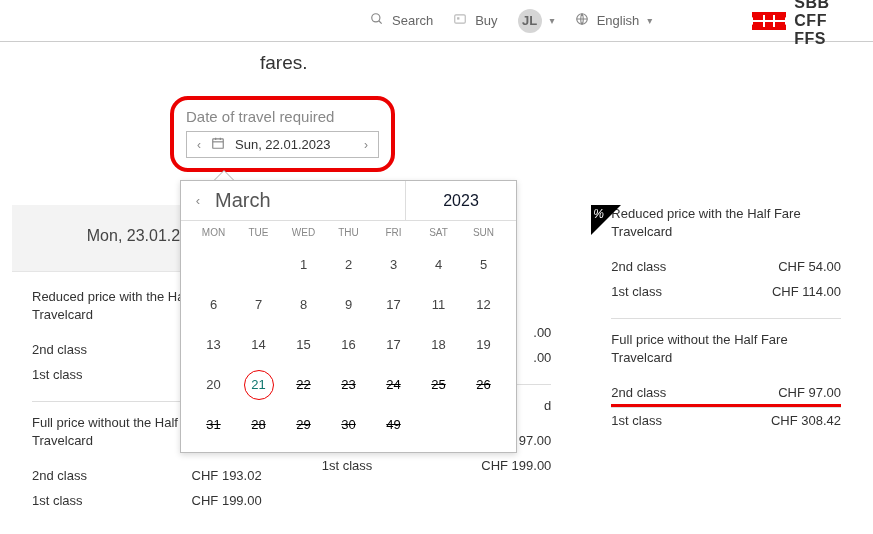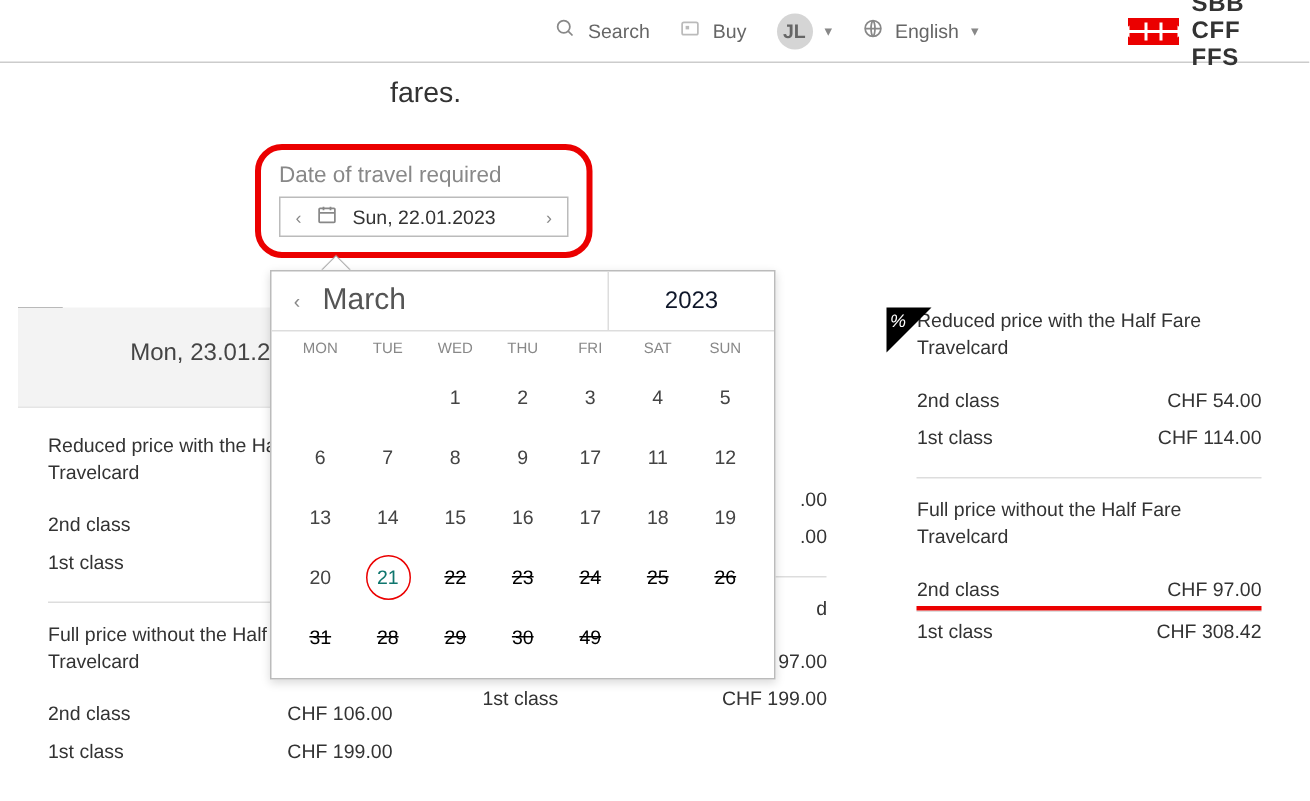--- a/index.html
+++ b/index.html
@@ -318,21 +318,21 @@
       <div class="price-row">
         <span>1st class</span>
         <span></span>
       </div>
     </div>
     <div class="divider"></div>
     <div class="card-section-title">Full price without the Half Fare Travelcard</div>
     <div class="price-rows">
       <div class="price-row">
         <span>2nd class</span>
-        <span>CHF 106.00</span>
+        <span>CHF 193.02</span>
       </div>
       <div class="price-row">
         <span>1st class</span>
         <span>CHF 199.00</span>
       </div>
     </div>
   </div>
 
   <div class="card">
     <div class="card-head" style="visibility:hidden">.</div>

